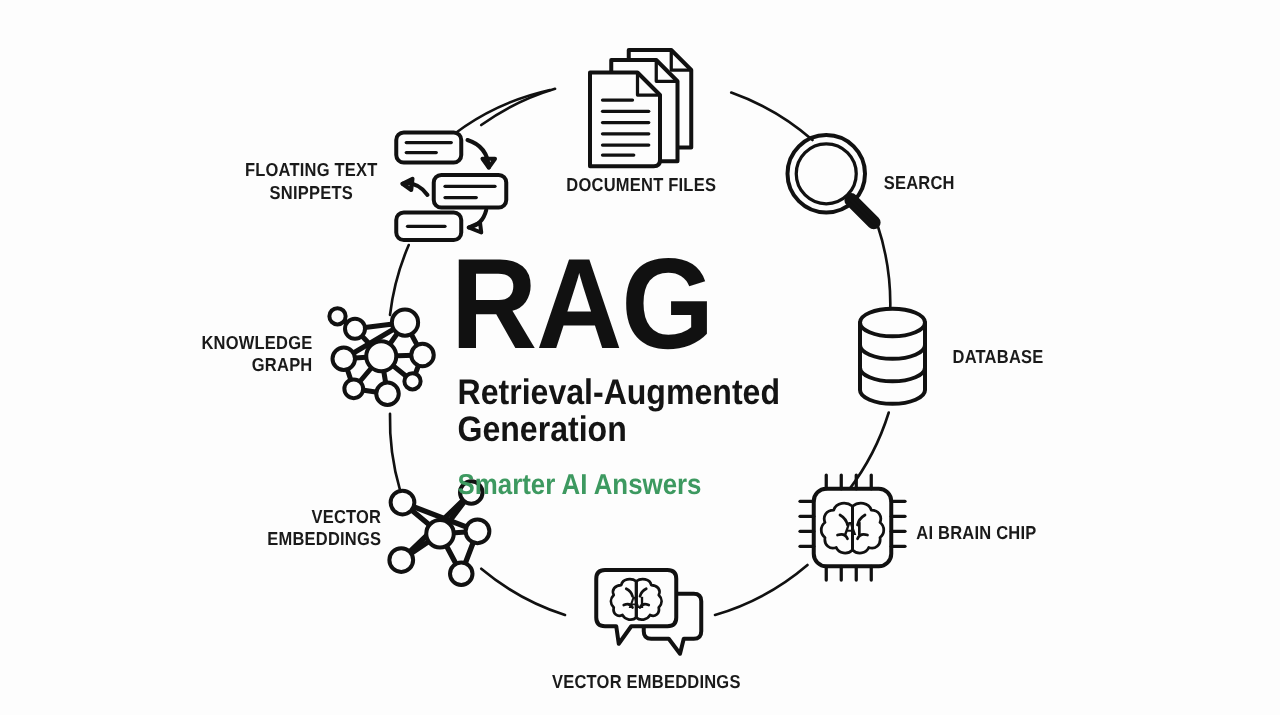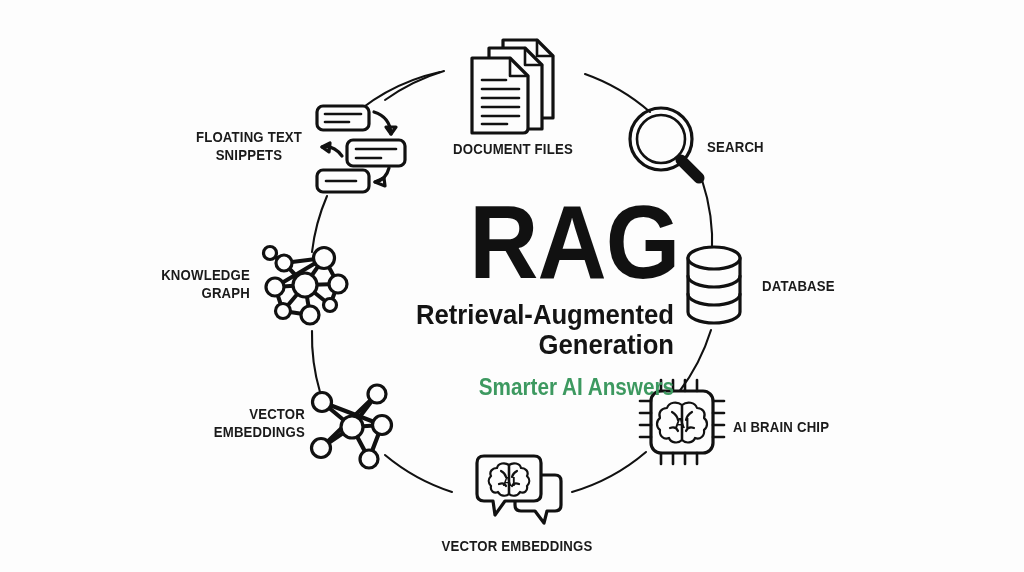--- a/index.html
+++ b/index.html
@@ -22,22 +22,22 @@
     white-space:pre;
     transform:scaleX(.88);
     font-size:15px;
   }
   .lbl.c{text-align:center;}
   .lbl.r{text-align:right;transform-origin:100% 50%;}
   .lbl.l{text-align:left;transform-origin:0% 50%;}
 
   
   #center{
-    position:absolute;left:332px;top:196px;width:360px;
-    text-align:right;
+    position:absolute;left:348px;top:196px;width:360px;
+    text-align:left;
   }
   #rag{
     font-family:"Liberation Sans","DejaVu Sans",sans-serif;
     font-weight:700;
     font-size:103px;
     line-height:.92;
     letter-spacing:-1px;
     color:#111111;
     transform:scaleX(.93);
   }

